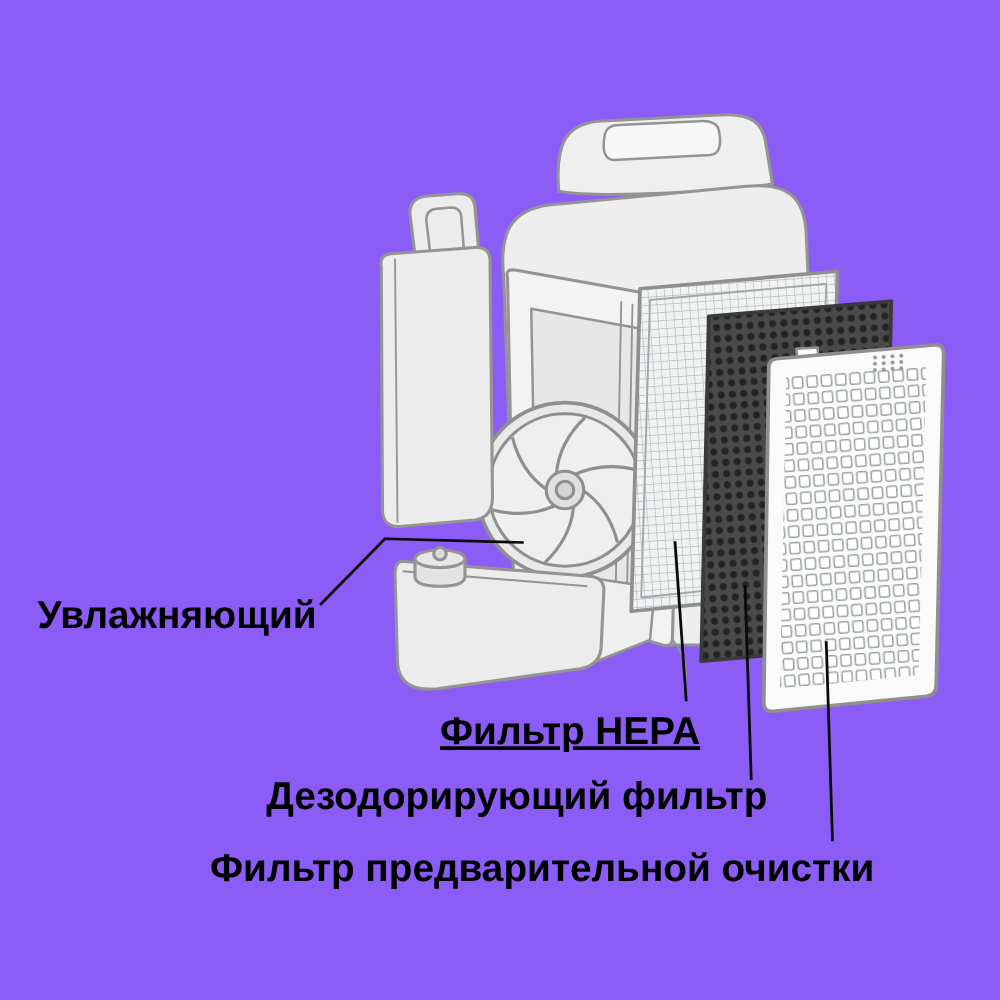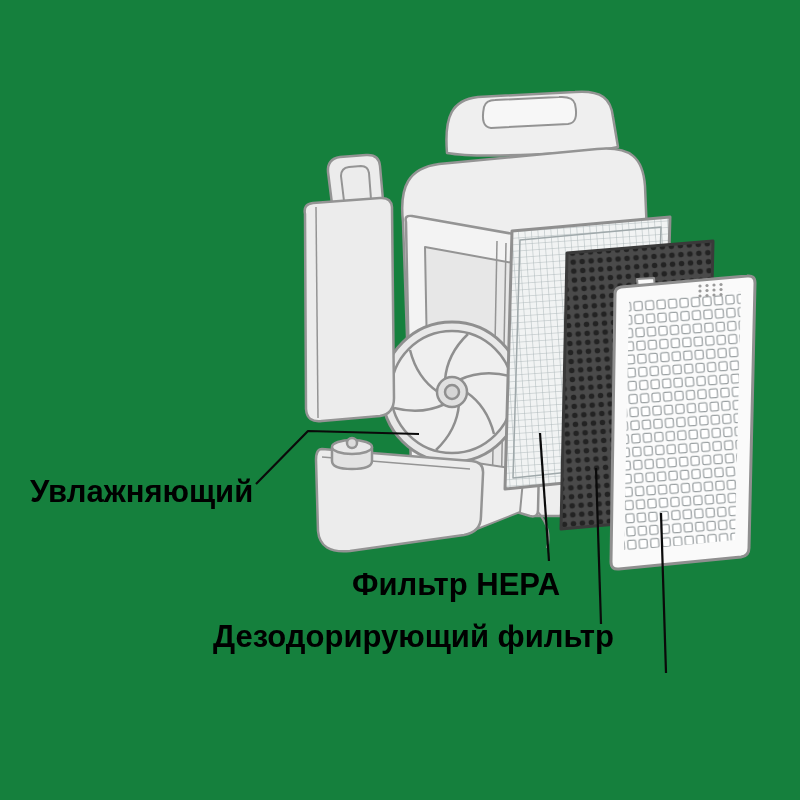--- a/index.html
+++ b/index.html
@@ -1,20 +1,20 @@
 <!DOCTYPE html>
 <html><head>
 <meta charset="utf-8">
 <style>
   html, body { margin: 0; padding: 0; background: #ffffff; }
   .canvas {
     position: relative;
     width: 800px;
     height: 800px;
-    background: #15803d;
+    background: #8b5cf6;
     overflow: hidden;
     font-family: "Liberation Sans", sans-serif;
   }
   .canvas svg { position: absolute; left: 0; top: 0; }
   .label {
     position: absolute;
     font-weight: 700;
     font-size: 31px;
     color: #000000;
     white-space: nowrap;
@@ -118,18 +118,19 @@
       <path d="M549,561 L540,433" stroke="#0a0a0a"></path>
       <path d="M601,624 L596,468" stroke="#0a0a0a"></path>
       <path d="M666,673 L661,513" stroke="#0a0a0a"></path>
     </g>
   </svg>
 
   <div class="label" style="left:30px; top:473px;">
     <span class="line">Увлажняющий</span>
   </div>
 
-  <div class="label" style="left:352px; top:567px;">Фильтр HEPA</div>
+  <div class="label" style="left:352px; top:567px;text-decoration:underline;">Фильтр HEPA</div>
 
   <div class="label" style="left:213px; top:619px;">Дезодорирующий фильтр</div>
 
+  <div class="label" style="left:168px; top:677px;">Фильтр предварительной очистки</div>
 
 </div>
 
 </body></html>

